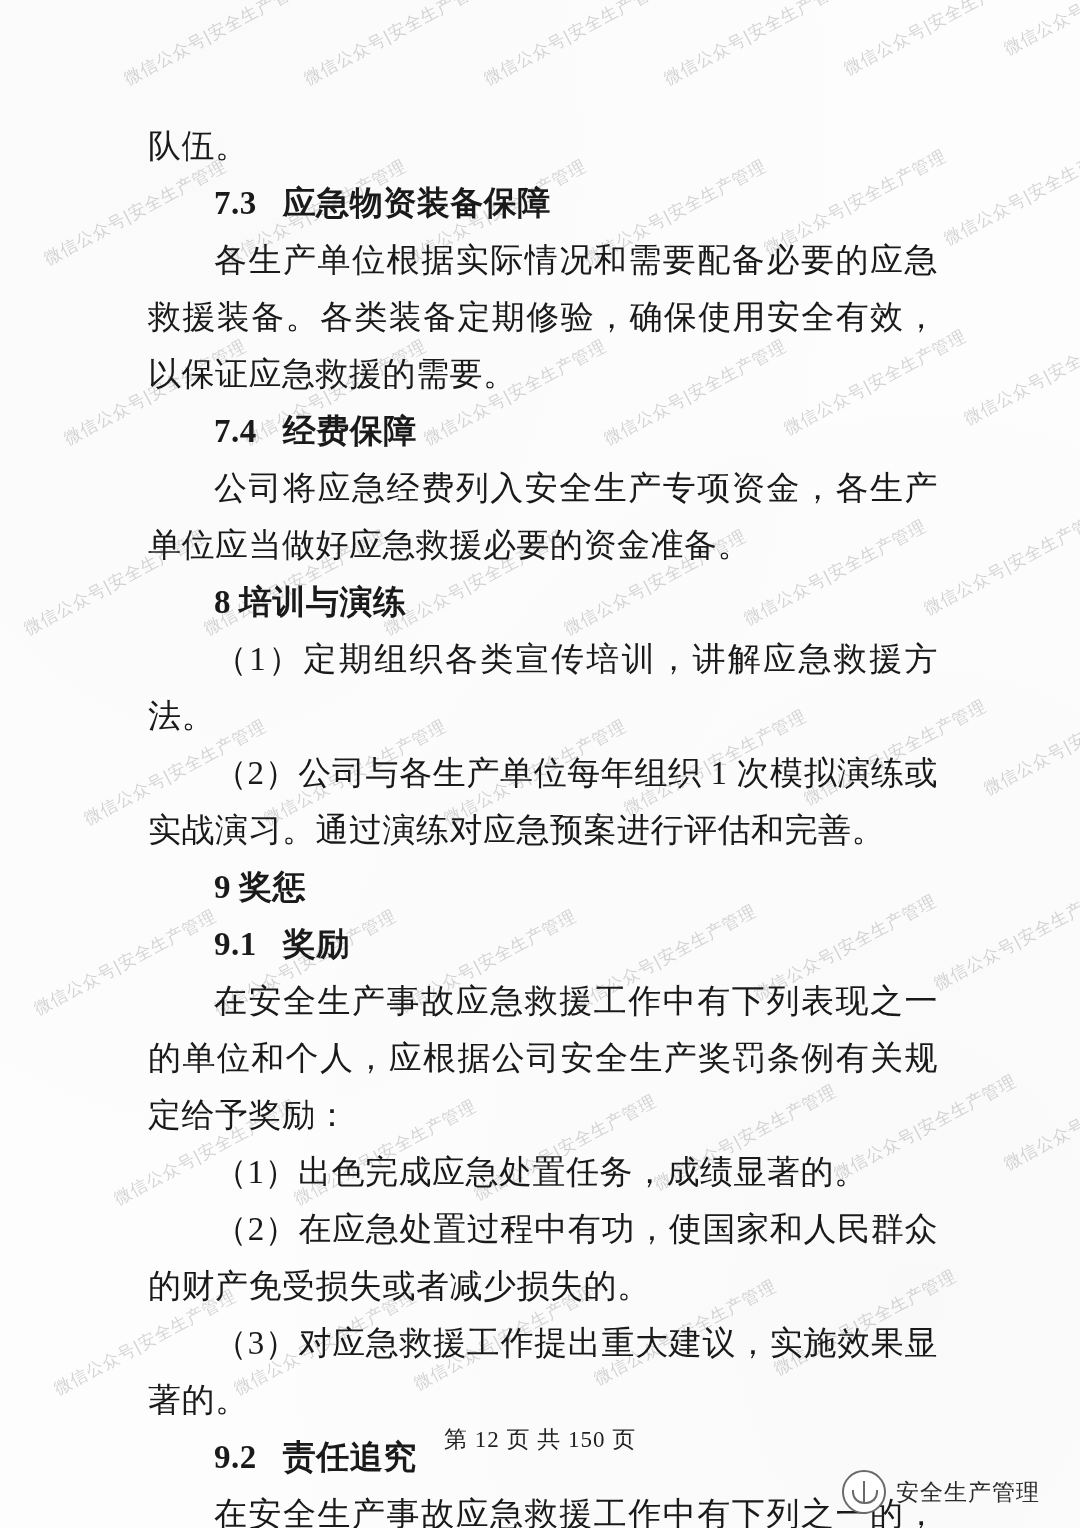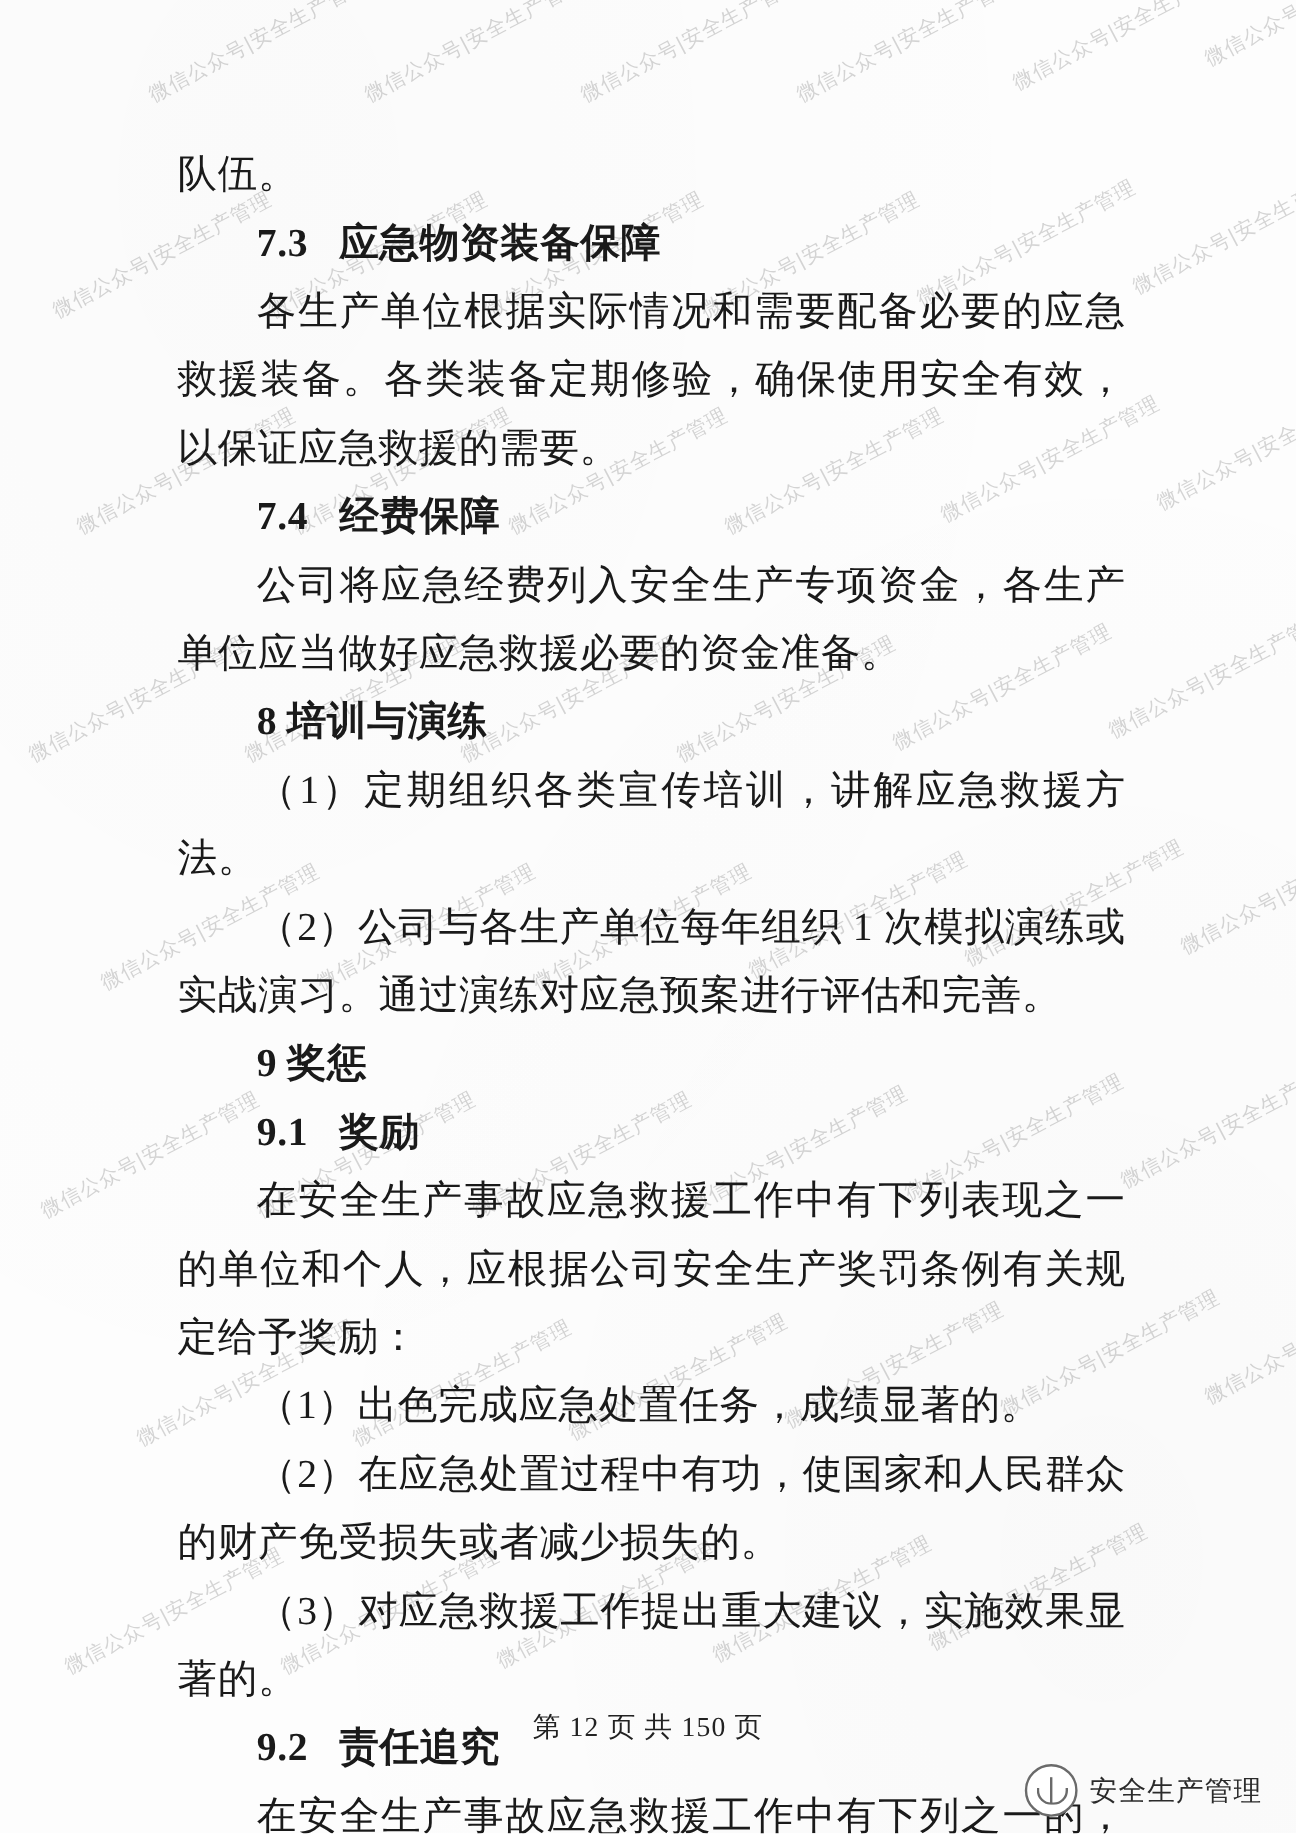--- a/index.html
+++ b/index.html
@@ -72,21 +72,21 @@
     width: 1080px;
     text-align: center;
     font-size: 23px;
     letter-spacing: 1px;
     color: #222;
     z-index: 2;
   }
   
   #badge {
     position: absolute;
-    right: 28px;
+    right: 40px;
     bottom: 14px;
     display: flex;
     align-items: center;
     gap: 10px;
     z-index: 4;
     text-align: right;
   }
   #badge .badge-logo {
     width: 40px;
     height: 40px;

